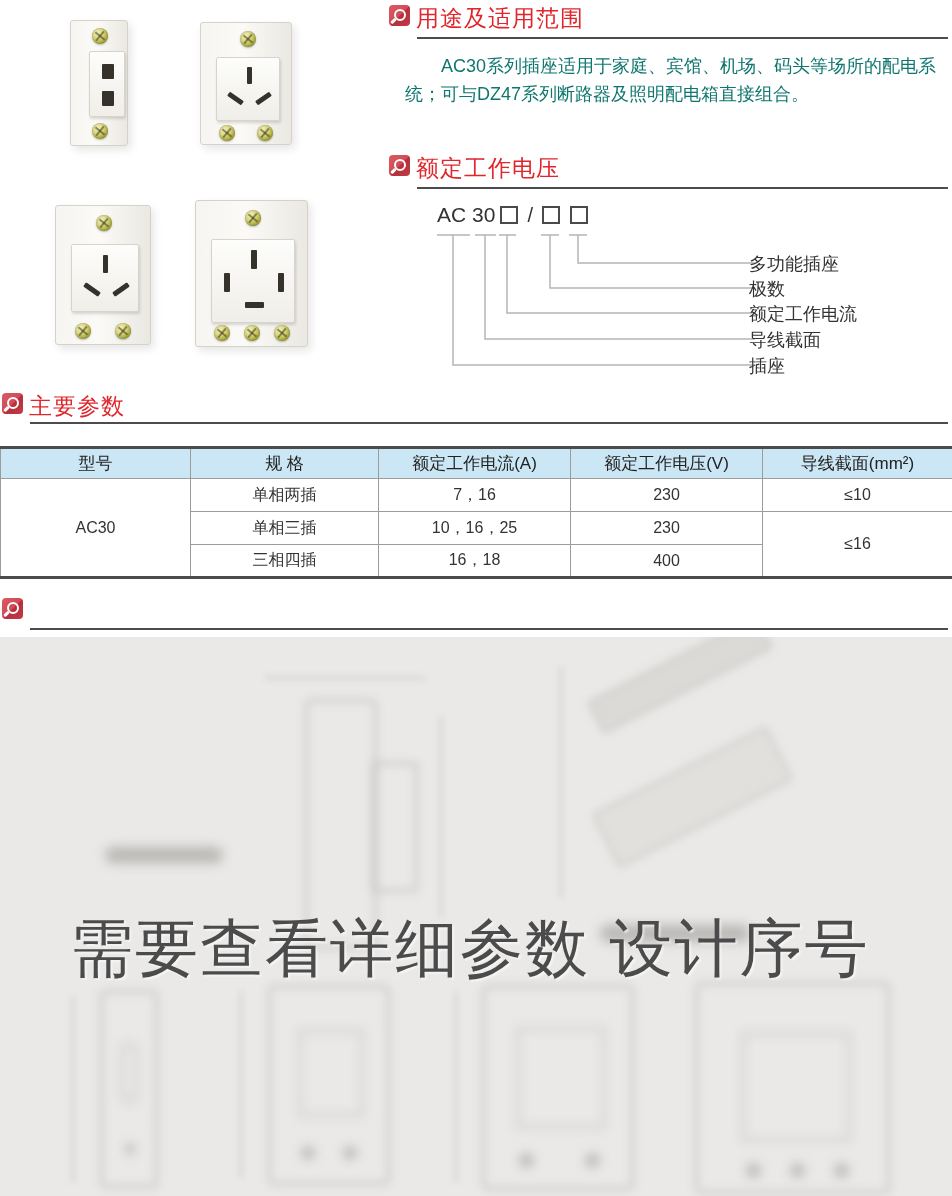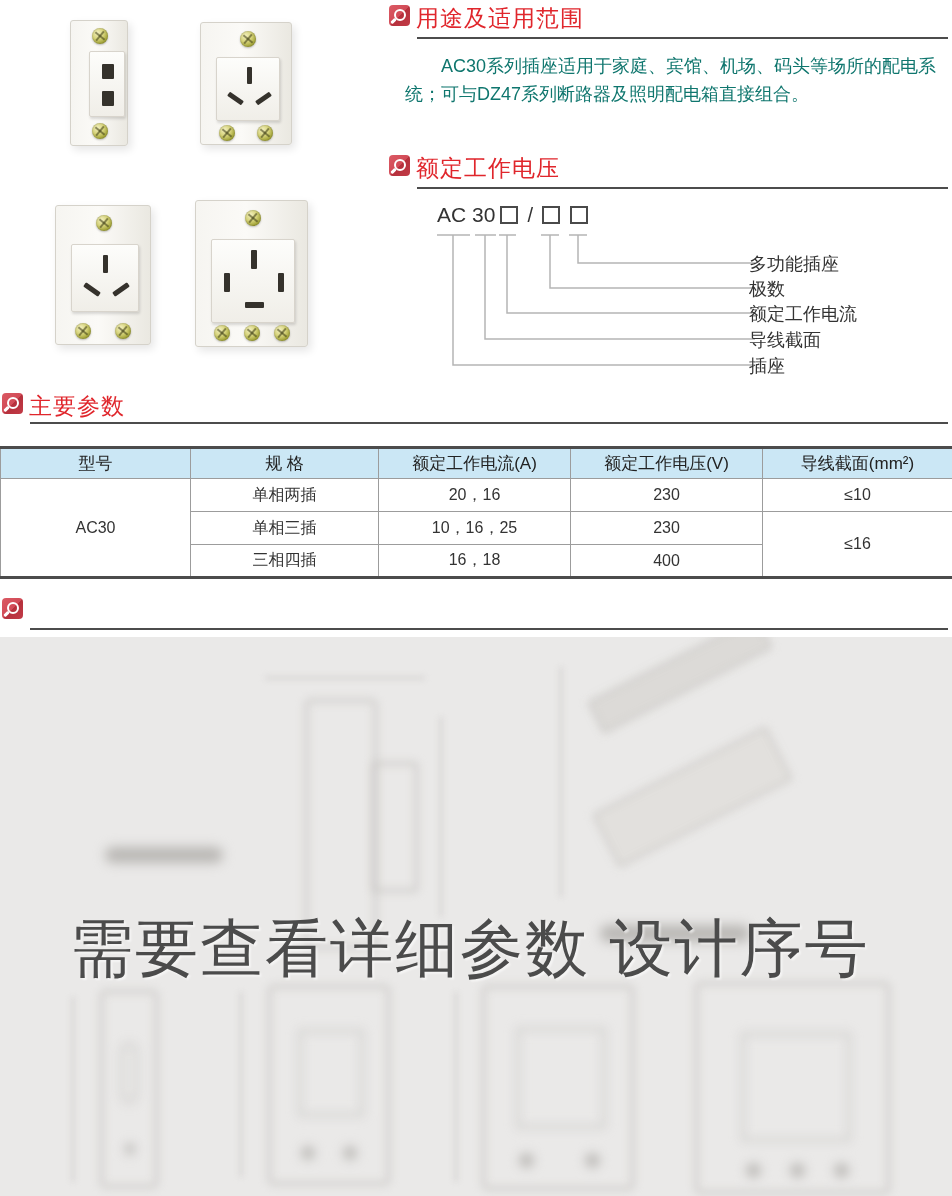--- a/index.html
+++ b/index.html
@@ -171,21 +171,21 @@
         <tr>
       <th>型号</th>
       <th>规 格</th>
       <th>额定工作电流(A)</th>
       <th>额定工作电压(V)</th>
       <th>导线截面(mm²)</th>
     </tr>
     <tr>
       <td rowspan="3">AC30</td>
       <td>单相两插</td>
-      <td>20，16</td>
+      <td>7，16</td>
       <td>230</td>
       <td>≤10</td>
     </tr>
     <tr>
       <td>单相三插</td>
       <td>10，16，25</td>
       <td>230</td>
       <td rowspan="2">≤16</td>
     </tr>
     <tr>

